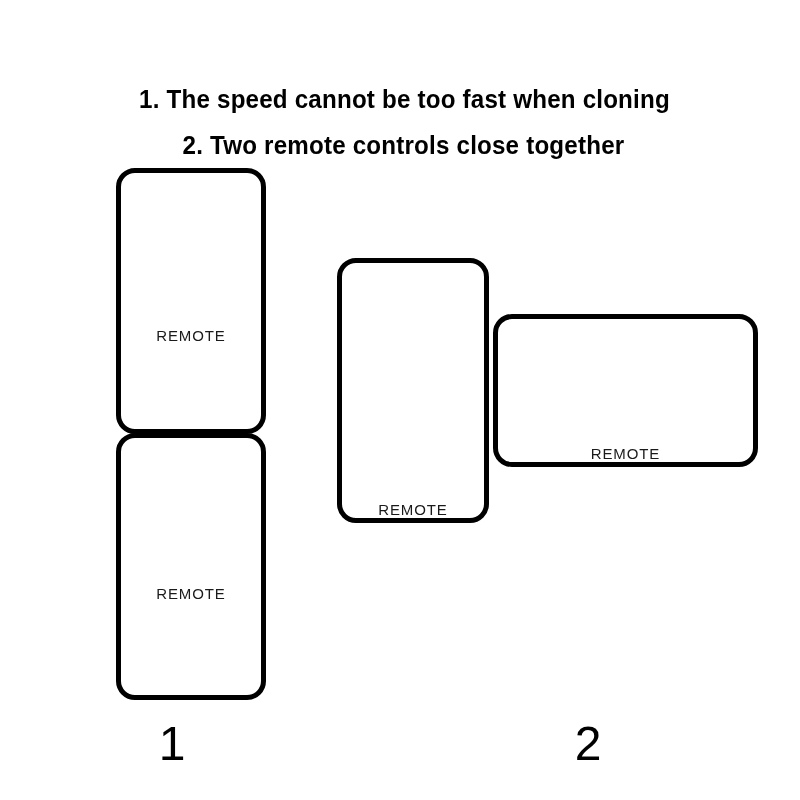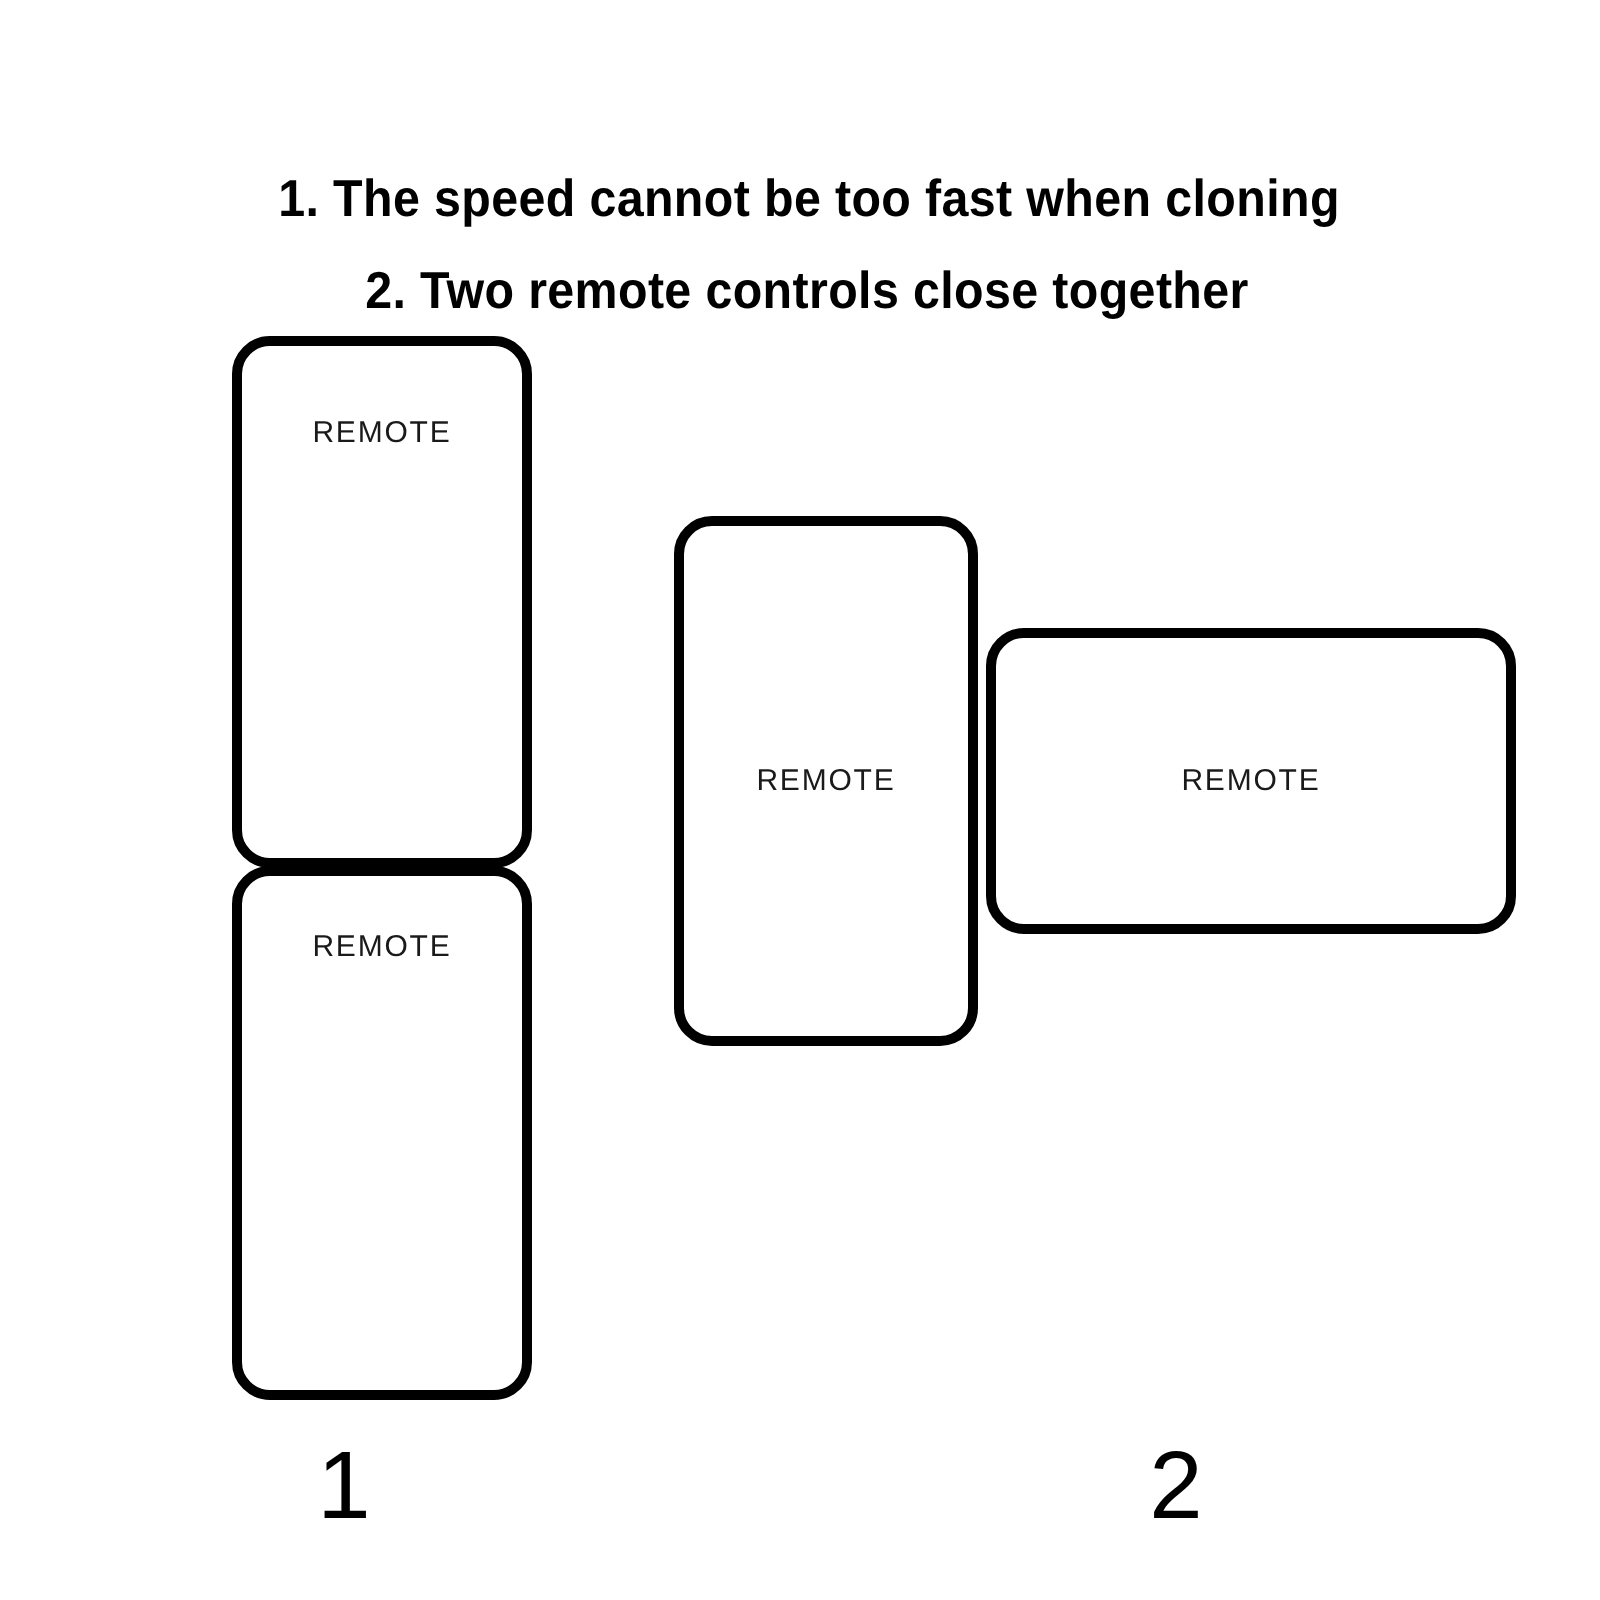--- a/index.html
+++ b/index.html
@@ -48,21 +48,21 @@
   .instruction-line.line-2 { margin-left: 8px; }
 
   
   .remote {
     position: absolute;
     box-sizing: border-box;
     background: #ffffff;
     border: 5px solid #000000;
     border-radius: 19px;
     display: flex;
-    align-items: center;
+    align-items: flex-end;
     justify-content: center;
   }
   .remote-label {
     font-family: "Liberation Sans", "DejaVu Sans", sans-serif;
     font-size: 15px;
     font-weight: 400;
     letter-spacing: 0.9px;
     color: #1a1a1a;
     white-space: nowrap;
     user-select: none;

